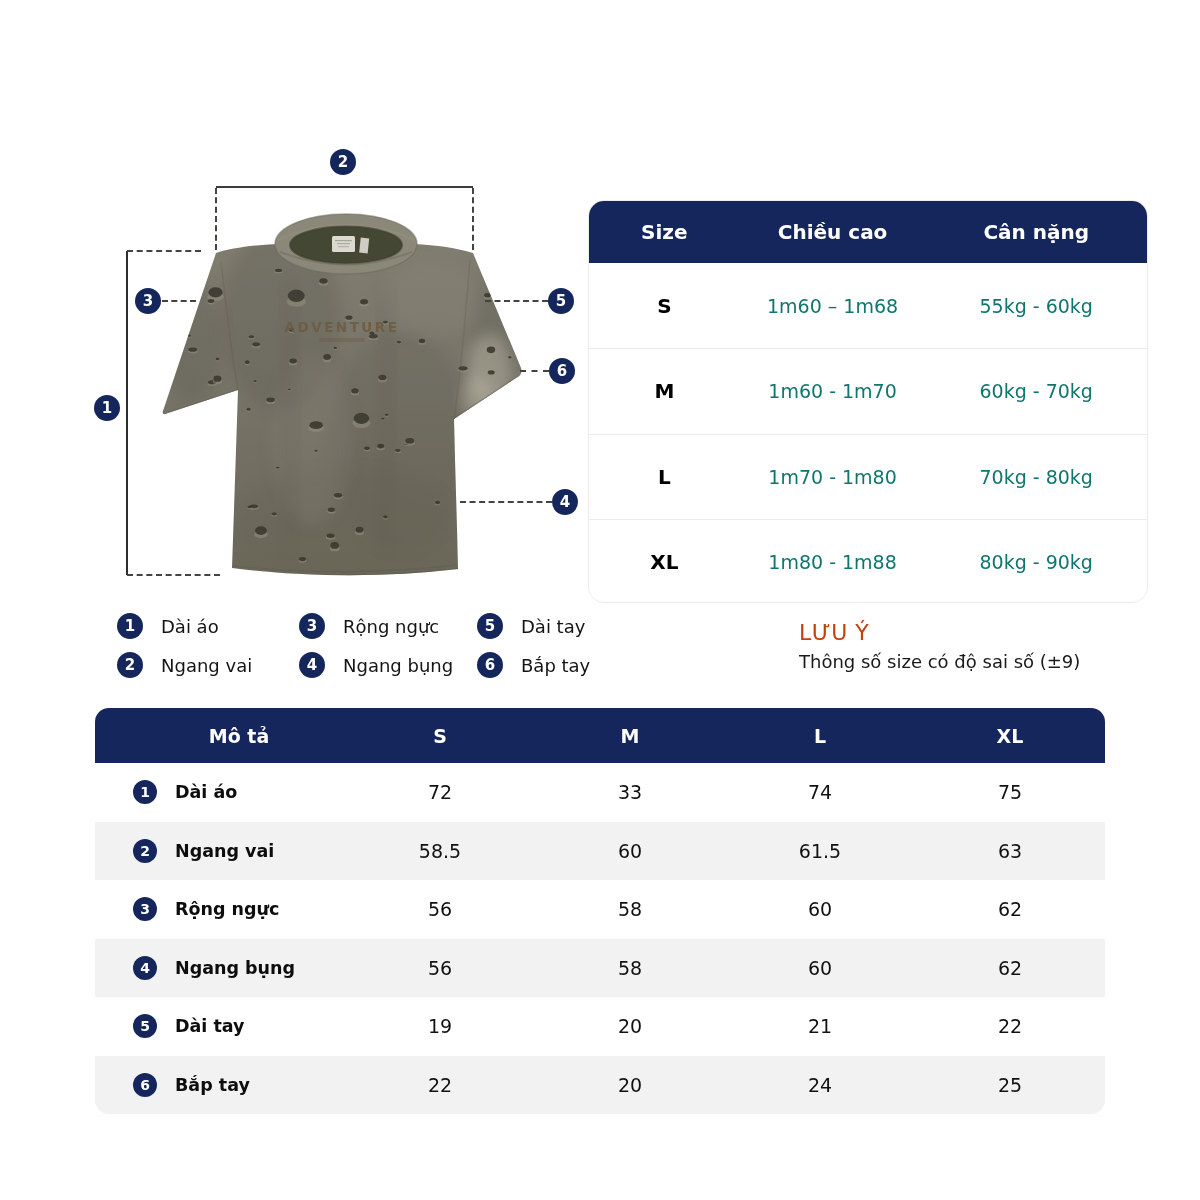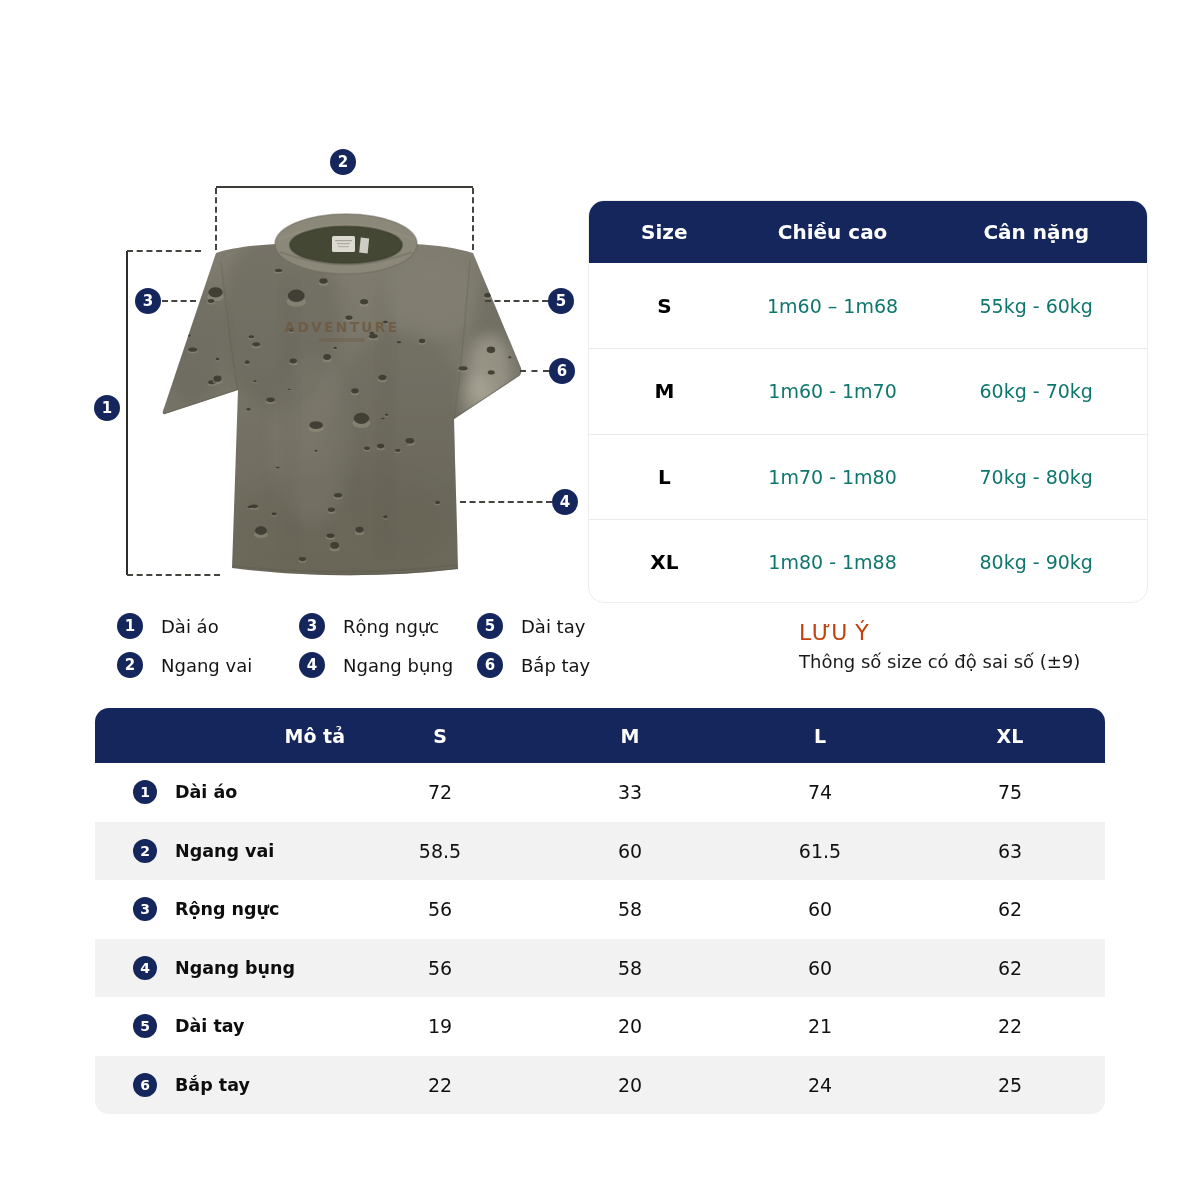--- a/index.html
+++ b/index.html
@@ -54,21 +54,21 @@
   
   .note { position:absolute; left:799px; top:620px; width:320px; }
   .note-title { font-size:22px; font-weight:400; color:#c2410c; letter-spacing:.5px; }
   .note-text { margin-top:6px; font-size:18px; color:#1a1a1a; }
 
   
   .measure-table { position:absolute; left:95px; top:708px; width:1010px; }
   .mt-header { display:grid; grid-template-columns:250px 190px 190px 190px 190px; height:55px;
     background:#15265c; color:#fff; border-radius:14px 14px 0 0; align-items:center; }
   .mt-hcell { text-align:center; font-size:19px; font-weight:700; }
-  .mt-hcell.c0 { text-align:right; padding-left:38px; }
+  .mt-hcell.c0 { text-align:center; padding-left:38px; }
   .mt-row { display:grid; grid-template-columns:250px 190px 190px 190px 190px; height:58.5px; align-items:center; }
   .mt-row.alt { background:#f2f2f2; }
   .mt-row.last { border-radius:0 0 14px 14px; }
   .mt-desc { display:flex; align-items:center; gap:18px; padding-left:38px; }
   .mt-desc .badge { width:24px; height:24px; font-size:14px; flex:0 0 24px; }
   .mt-label { font-size:17.5px; font-weight:700; color:#0d0d0d; white-space:nowrap; }
   .mt-val { text-align:center; font-size:19px; color:#111; }
 </style>
 </head>
 <body>

